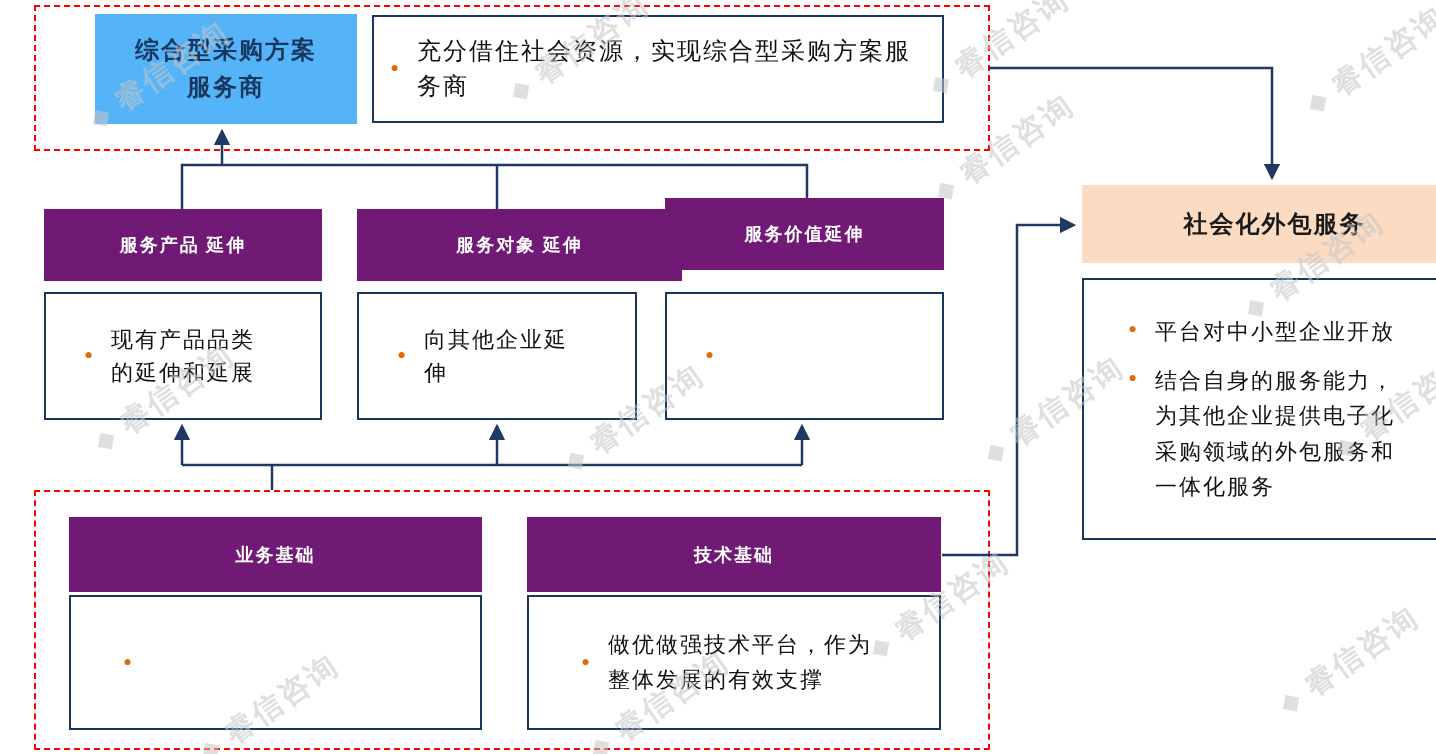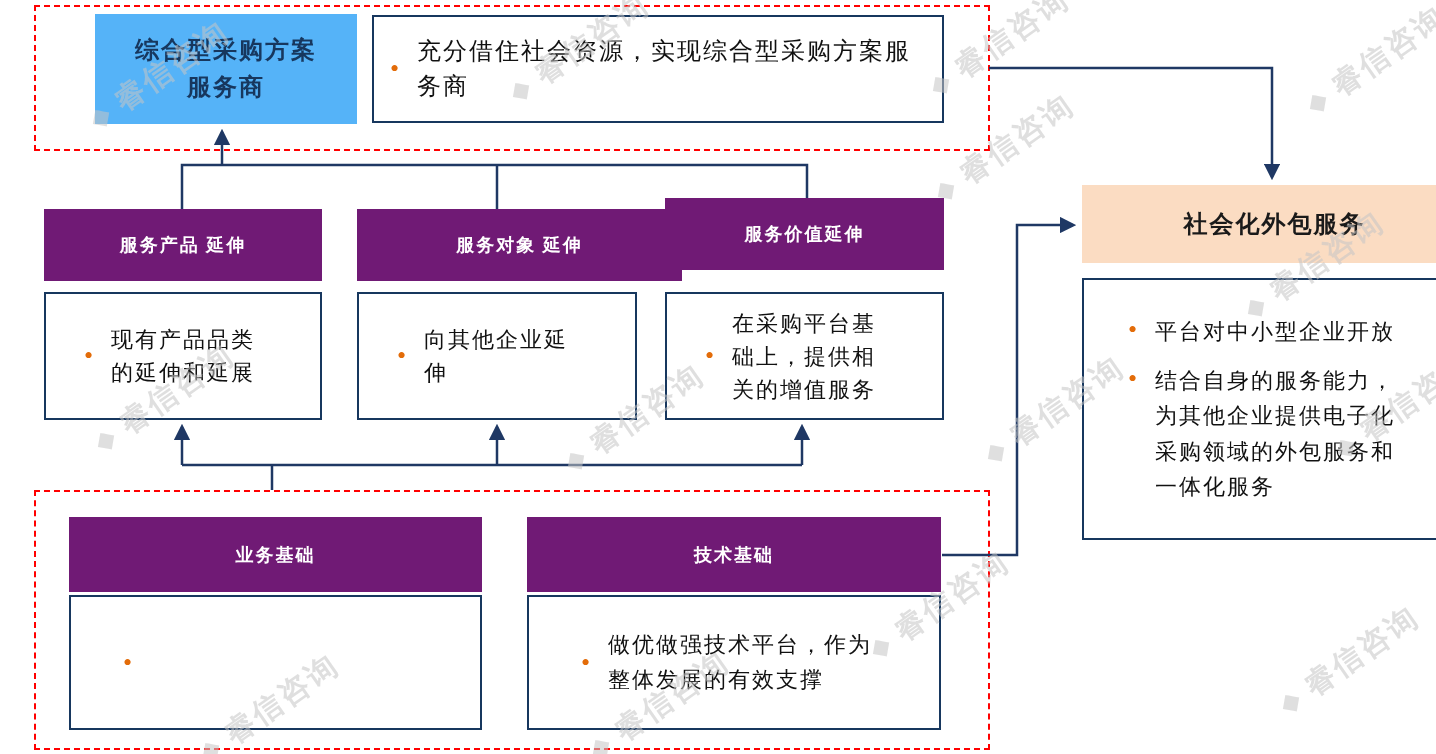--- a/index.html
+++ b/index.html
@@ -112,21 +112,20 @@
   <div class="abs white-box ext-body extb0">
     <span class="bullet">•</span>
     <span class="txt">现有产品品类的延伸和延展</span>
   </div>
   <div class="abs white-box ext-body extb1">
     <span class="bullet">•</span>
     <span class="txt">向其他企业延伸</span>
   </div>
   <div class="abs white-box ext-body extb2">
     <span class="bullet">•</span>
-    <span class="txt">在采购平台基础上，提供相关的增值服务</span>
   </div>
 
   <div class="abs hdr blue fndh1">
     <span>技术基础</span>
   </div>
   <div class="abs hdr blue fndh0">
     <span>业务基础</span>
   </div>
 
   <div class="abs white-box fnd-body fndb0">

